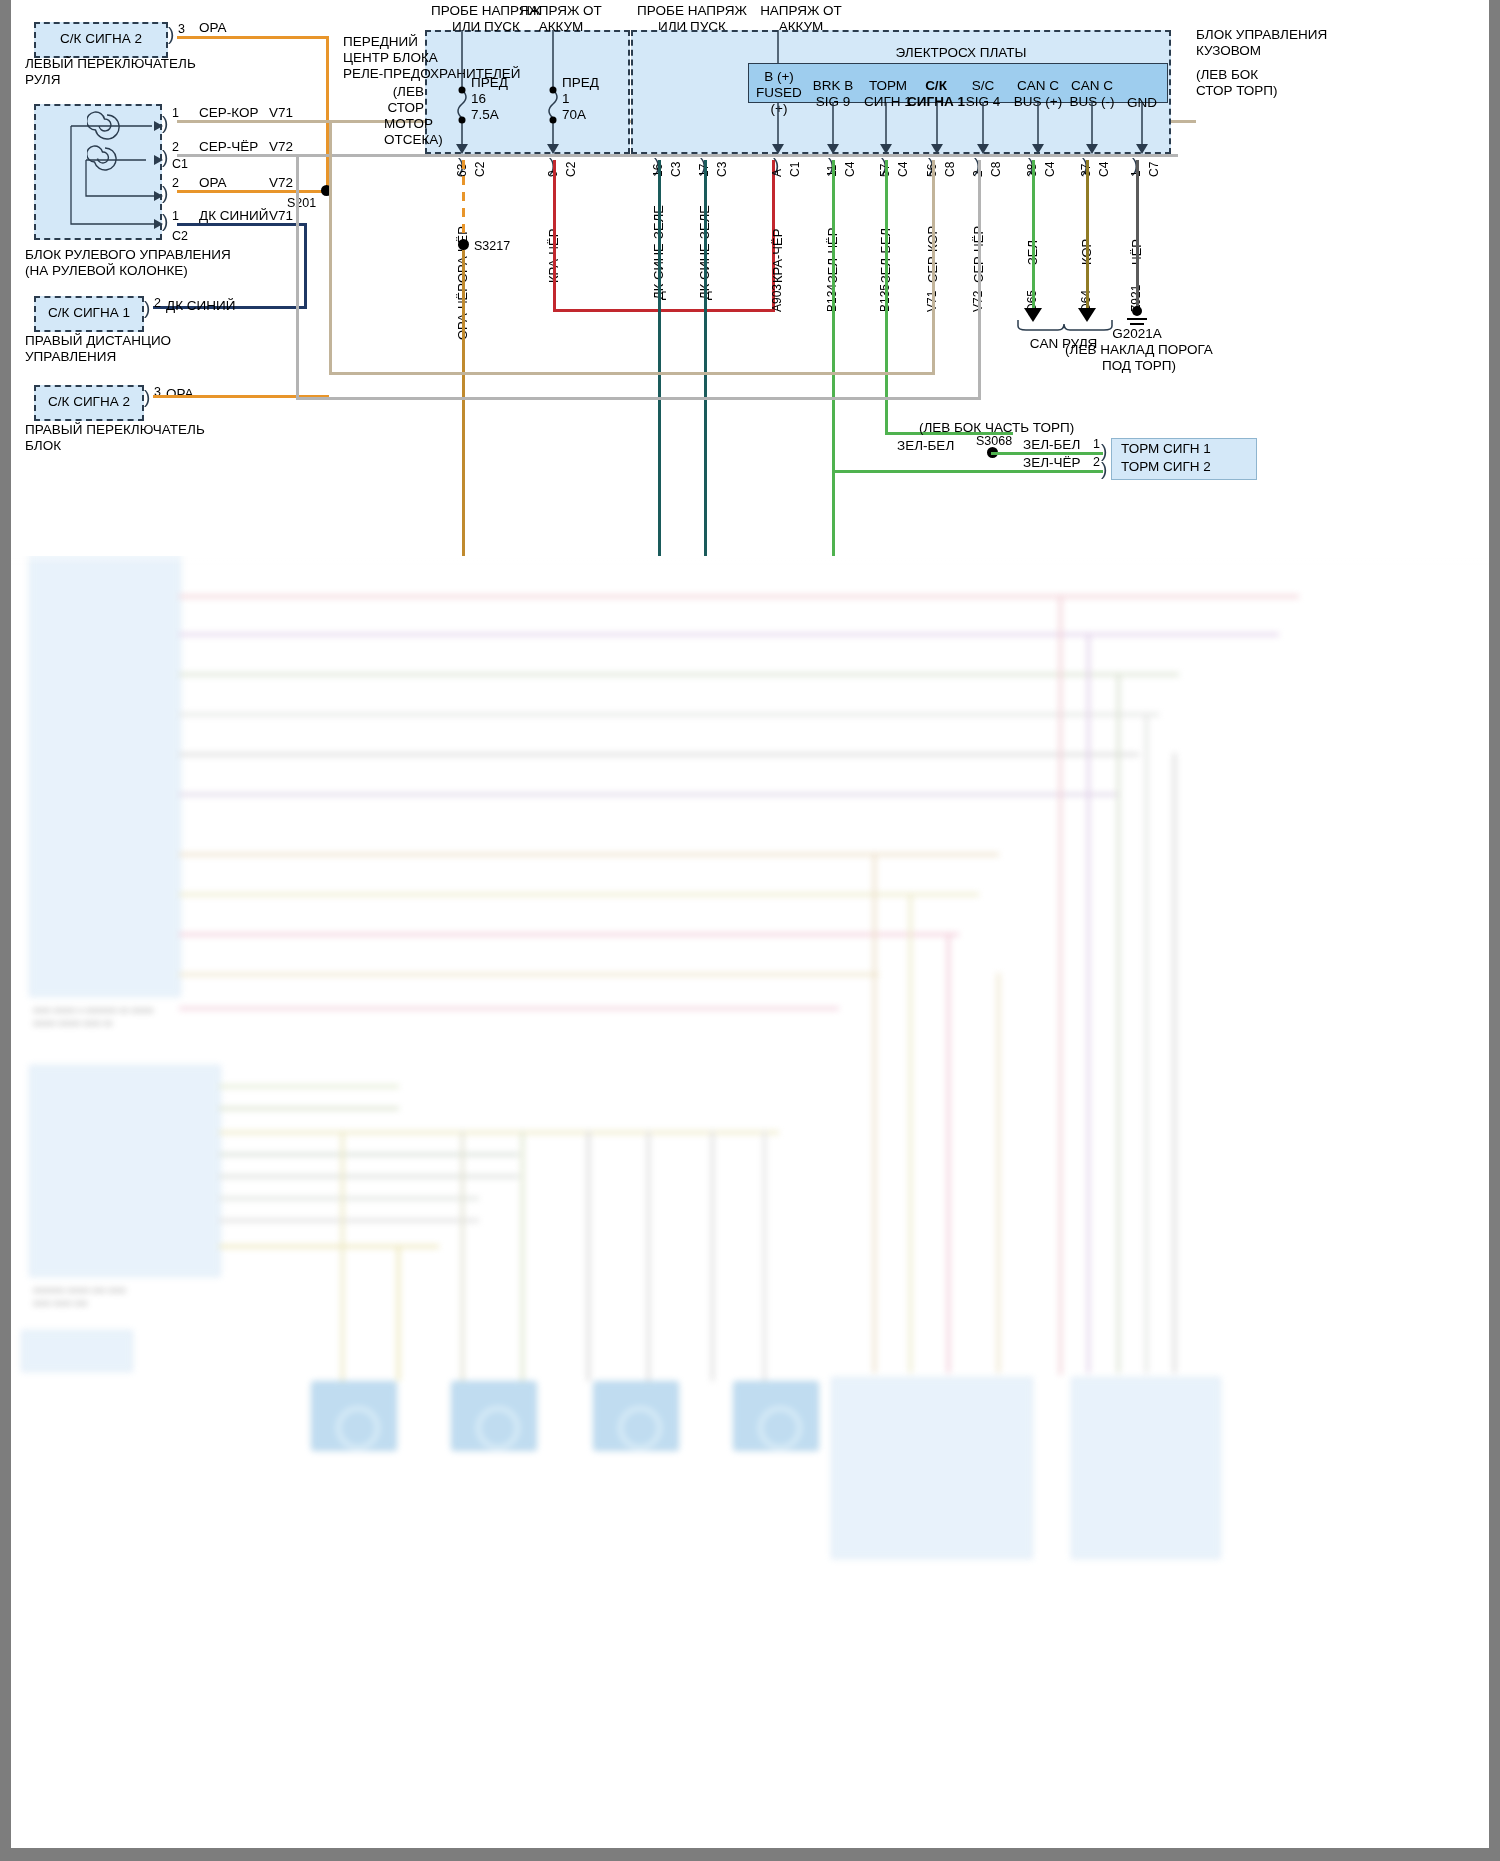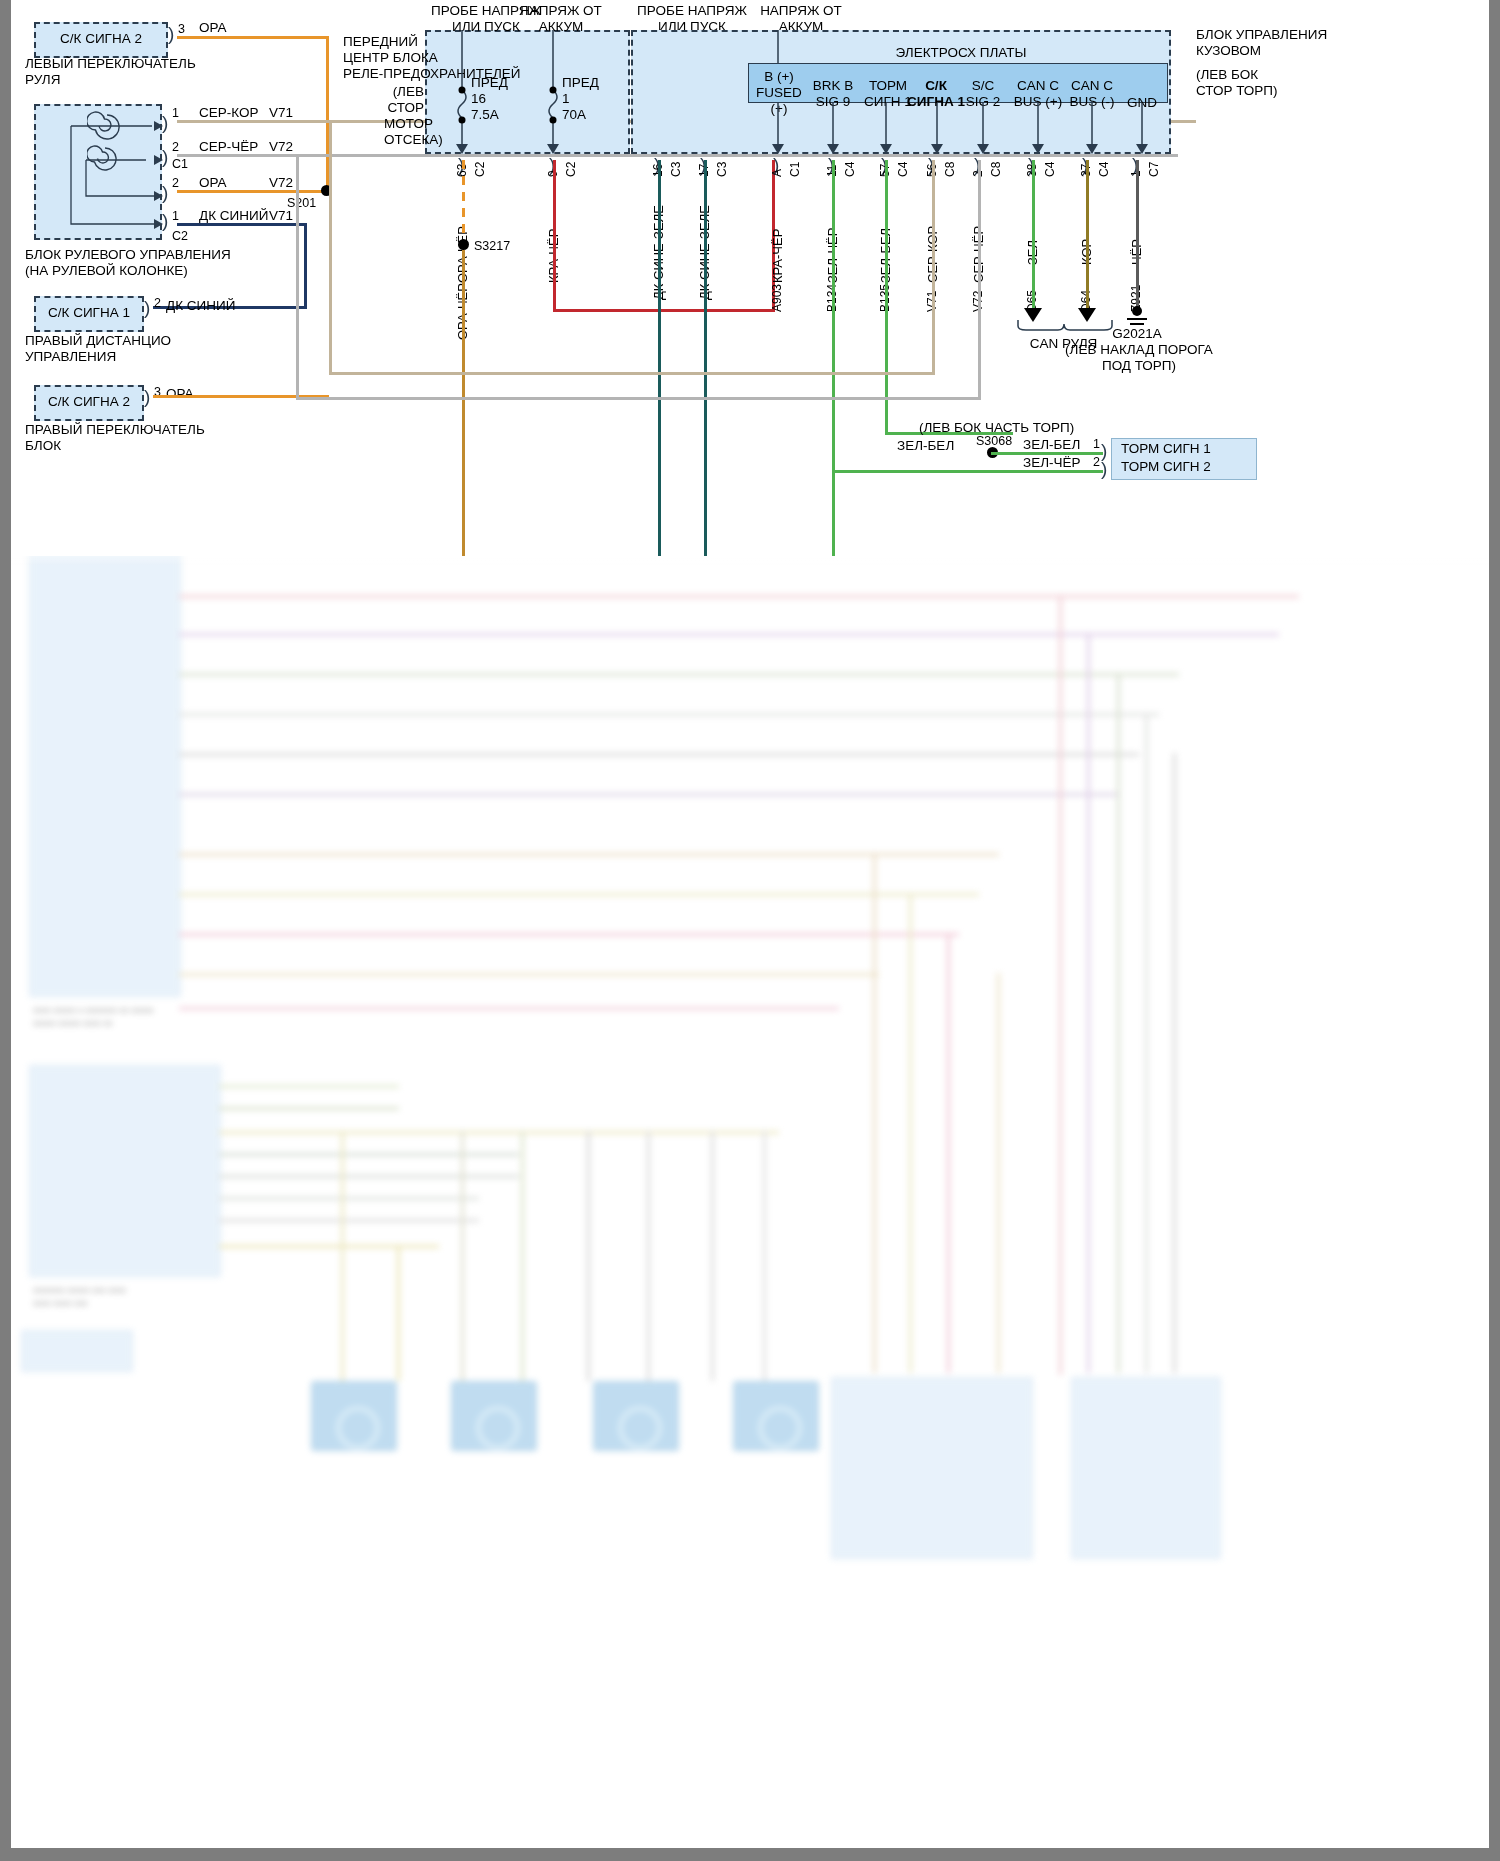--- a/index.html
+++ b/index.html
@@ -326,21 +326,21 @@
     <div class="blk" style="left:739px;top:69px;width:58px;">B (+)
 FUSED
 (+)</div>
     <div class="blk" style="left:790px;top:78px;width:64px;">BRK B
 SIG 9</div>
     <div class="blk" style="left:845px;top:78px;width:64px;">ТОРМ
 СИГН 1</div>
     <div class="blk" style="left:893px;top:78px;width:64px;font-weight:bold;">С/К
 СИГНА 1</div>
     <div class="blk" style="left:944px;top:78px;width:56px;">S/C
-SIG 2</div>
+SIG 4</div>
     <div class="blk" style="left:995px;top:78px;width:64px;">CAN C
 BUS (+)</div>
     <div class="blk" style="left:1049px;top:78px;width:64px;">CAN C
 BUS (-)</div>
     <div class="blk" style="left:1108px;top:95px;width:46px;">GND</div>
 
     <svg style="position:absolute;left:620px;top:100px;" width="540" height="58" viewBox="0 0 540 58">
       <g stroke="#2B3C4E" stroke-width="1.5" fill="none">
         <path d="M147 3 L147 44"></path>
           <path d="M202 3 L202 44"></path>

